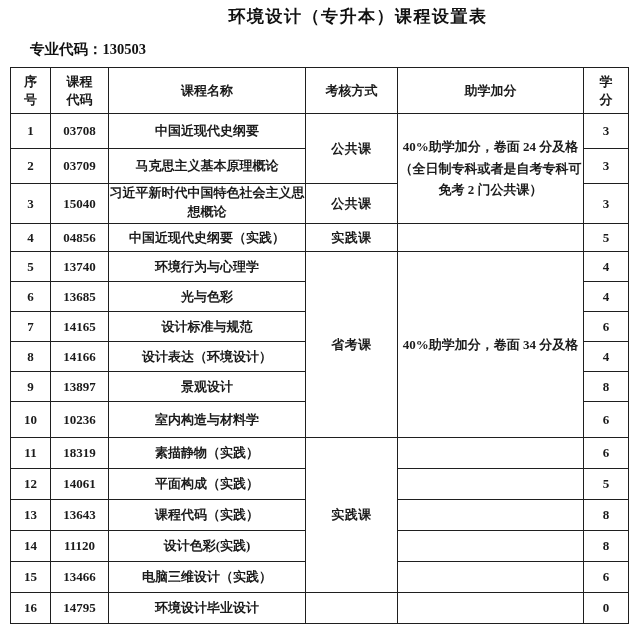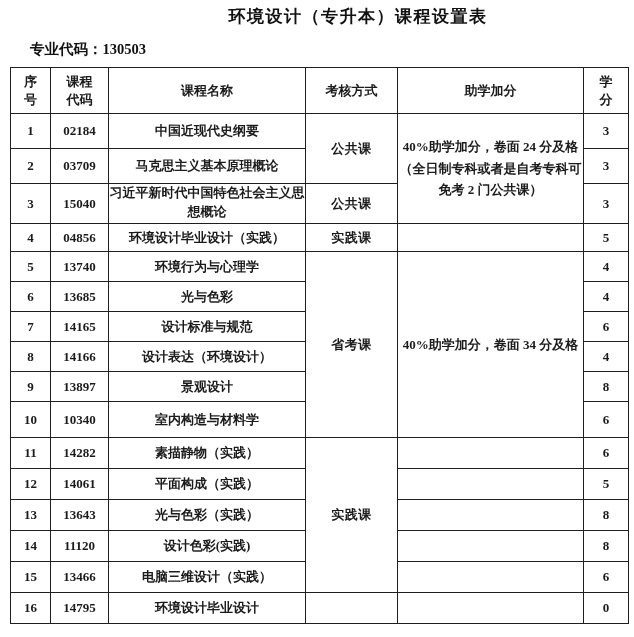--- a/index.html
+++ b/index.html
@@ -81,21 +81,21 @@
       <th>序号</th>
       <th>课程代码</th>
       <th class="th-wide">课程名称</th>
       <th class="th-wide">考核方式</th>
       <th class="th-wide">助学加分</th>
       <th class="th-wide">学分</th>
     </tr>
 
     <tr class="r35">
       <td>1</td>
-      <td>02184</td>
+      <td>03708</td>
       <td class="name-cell">中国近现代史纲要</td>
       <td class="exam-cell" rowspan="2">公共课</td>
       <td class="bonus-cell" rowspan="3">40%助学加分，卷面 24 分及格（全日制专科或者是自考专科可免考 2 门公共课）</td>
       <td>3</td>
     </tr>
 
     <tr class="r35">
       <td>2</td>
       <td>03709</td>
       <td class="name-cell">马克思主义基本原理概论</td>
@@ -106,21 +106,21 @@
       <td>3</td>
       <td>15040</td>
       <td class="name-center">习近平新时代中国特色社会主义思想概论</td>
       <td class="exam-cell">公共课</td>
       <td>3</td>
     </tr>
 
     <tr class="r28">
       <td>4</td>
       <td>04856</td>
-      <td class="name-cell">环境设计毕业设计（实践）</td>
+      <td class="name-cell">中国近现代史纲要（实践）</td>
       <td class="exam-cell">实践课</td>
       <td class="bonus-cell"></td>
       <td>5</td>
     </tr>
 
     <tr class="r30">
       <td>5</td>
       <td>13740</td>
       <td class="name-cell">环境行为与心理学</td>
       <td class="exam-cell" rowspan="6">省考课</td>
@@ -151,46 +151,46 @@
 
     <tr class="r30">
       <td>9</td>
       <td>13897</td>
       <td class="name-cell">景观设计</td>
       <td>8</td>
     </tr>
 
     <tr class="r36">
       <td>10</td>
-      <td>10340</td>
+      <td>10236</td>
       <td class="name-cell">室内构造与材料学</td>
       <td>6</td>
     </tr>
 
     <tr class="r31">
       <td>11</td>
-      <td>14282</td>
+      <td>18319</td>
       <td class="name-cell">素描静物（实践）</td>
       <td class="exam-cell" rowspan="5">实践课</td>
       <td class="bonus-cell"></td>
       <td>6</td>
     </tr>
 
     <tr class="r31">
       <td>12</td>
       <td>14061</td>
       <td class="name-cell">平面构成（实践）</td>
       <td class="bonus-cell"></td>
       <td>5</td>
     </tr>
 
     <tr class="r31">
       <td>13</td>
       <td>13643</td>
-      <td class="name-cell">光与色彩（实践）</td>
+      <td class="name-cell">课程代码（实践）</td>
       <td class="bonus-cell"></td>
       <td>8</td>
     </tr>
 
     <tr class="r31">
       <td>14</td>
       <td>11120</td>
       <td class="name-cell">设计色彩(实践)</td>
       <td class="bonus-cell"></td>
       <td>8</td>

